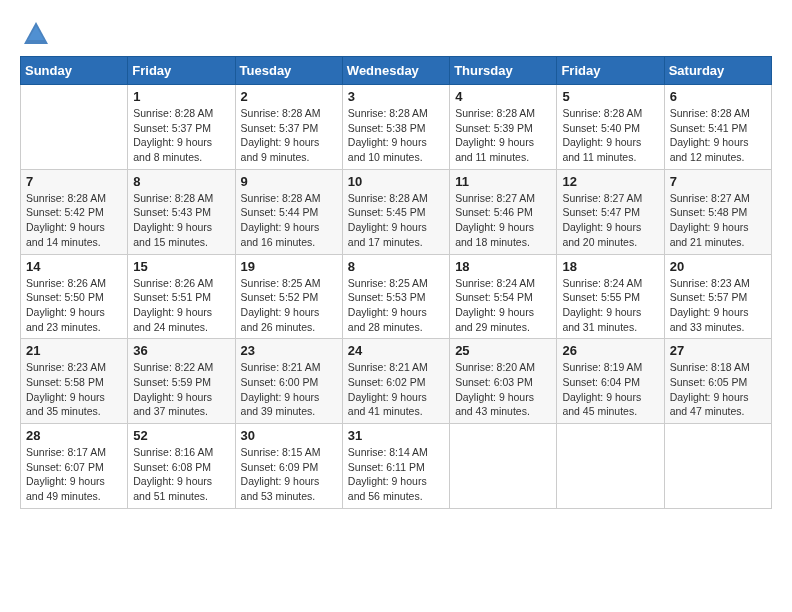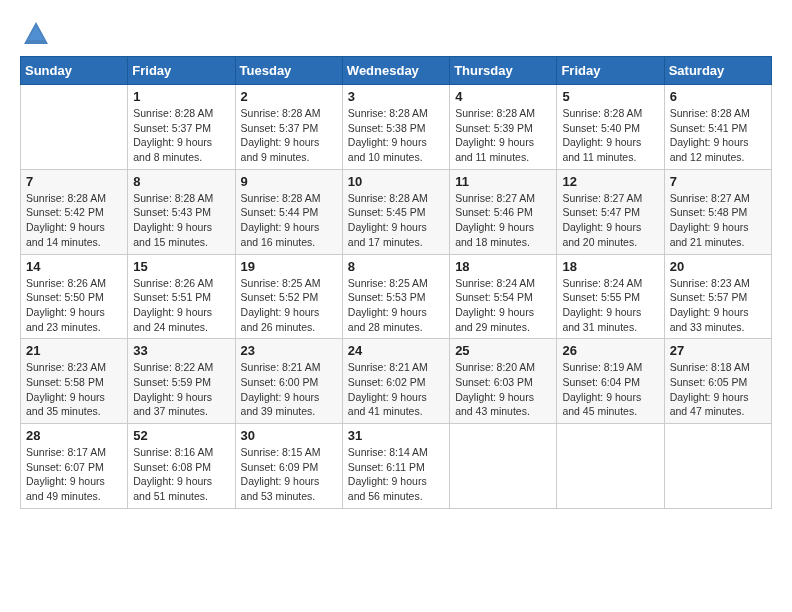--- a/index.html
+++ b/index.html
@@ -198,21 +198,21 @@
           <div class="day-num">20</div>
           <div class="day-info">Sunrise: 8:23 AM<br>Sunset: 5:57 PM<br>Daylight: 9 hours and 33 minutes.</div>
         </td>
       </tr>
       <tr>
         <td>
           <div class="day-num">21</div>
           <div class="day-info">Sunrise: 8:23 AM<br>Sunset: 5:58 PM<br>Daylight: 9 hours and 35 minutes.</div>
         </td>
         <td>
-          <div class="day-num">33</div>
+          <div class="day-num">36</div>
           <div class="day-info">Sunrise: 8:22 AM<br>Sunset: 5:59 PM<br>Daylight: 9 hours and 37 minutes.</div>
         </td>
         <td>
           <div class="day-num">23</div>
           <div class="day-info">Sunrise: 8:21 AM<br>Sunset: 6:00 PM<br>Daylight: 9 hours and 39 minutes.</div>
         </td>
         <td>
           <div class="day-num">24</div>
           <div class="day-info">Sunrise: 8:21 AM<br>Sunset: 6:02 PM<br>Daylight: 9 hours and 41 minutes.</div>
         </td>

